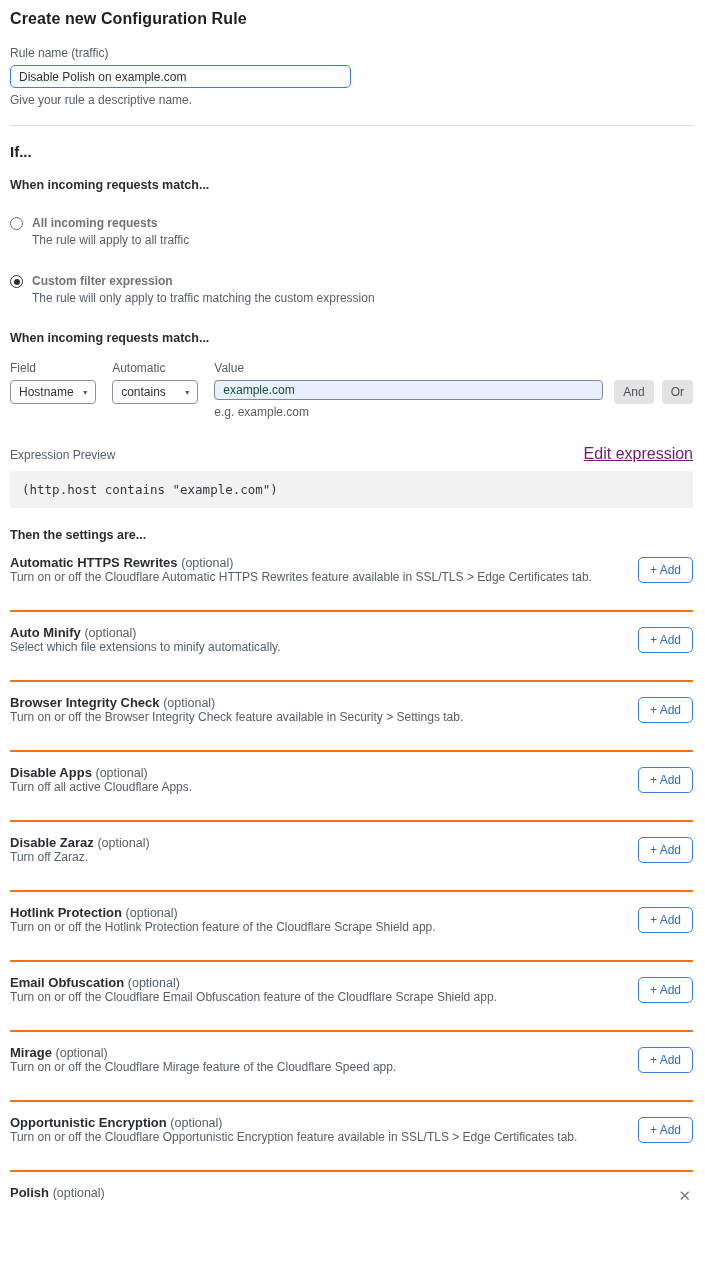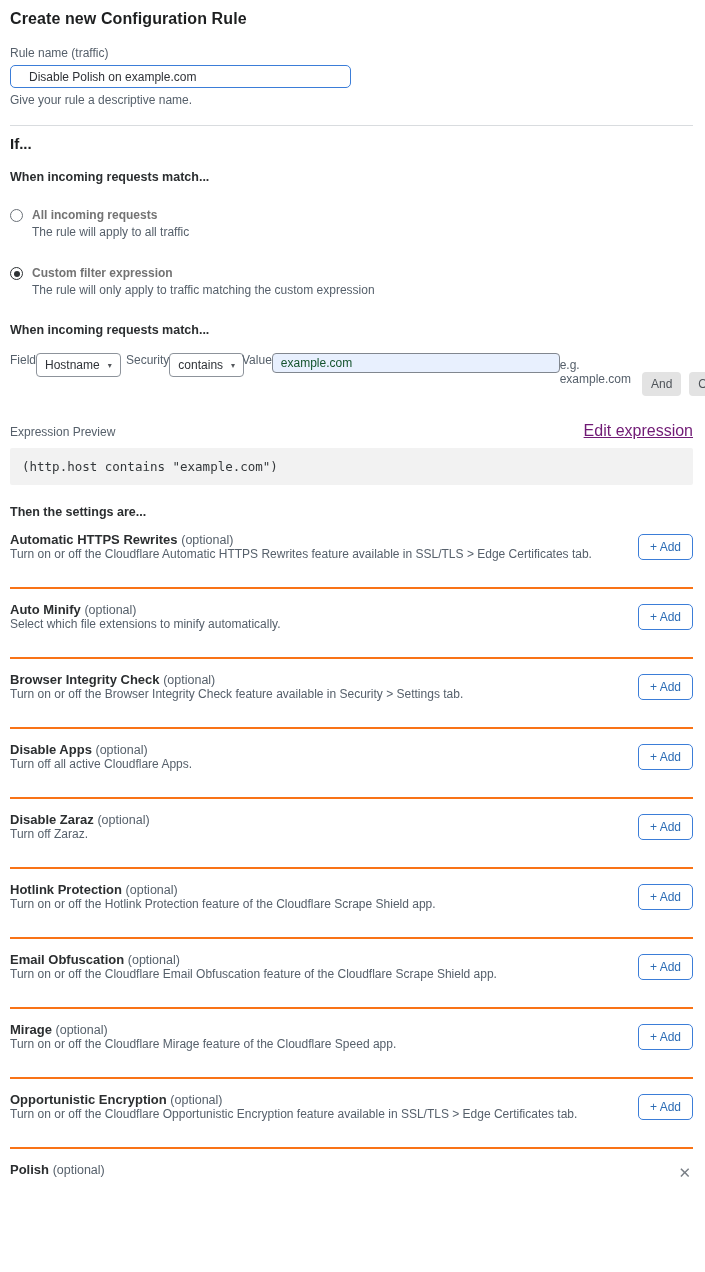--- a/index.html
+++ b/index.html
@@ -15,45 +15,45 @@
 
   .h1 { font-size: 16px; font-weight: bold; color: #1d1f20; letter-spacing: .1px; }
 
   .field-label { font-size: 12px; color: #56606b; margin-bottom: 5px; }
   .helper { font-size: 12px; color: #56606b; margin-top: 5px; }
 
   .rule-name-block { margin-top: 18px; }
   .rule-name-input {
     width: 341px; height: 23px;
     border: 1px solid #3b7dd8; border-radius: 5px;
-    padding: 0 18px; font-size: 12px; color: #2f3237;
+    padding: 0 8px; font-size: 12px; color: #2f3237;
     font-family: "Liberation Sans", sans-serif;
     outline: none; background: #fff;
   }
 
   .divider { border: none; border-top: 1px solid #d9dcdf; margin: 18px 0 0 0; }
 
-  .if-heading { font-size: 15px; font-weight: bold; margin-top: 9px; color: #1d1f20; }
+  .if-heading { font-size: 15px; font-weight: bold; margin-top: 17px; color: #1d1f20; }
   .sub-heading { font-size: 12.5px; font-weight: bold; margin-top: 18px; color: #2b2e30; }
 
   .radio-option { display: flex; margin-top: 24px; cursor: default; }
   .radio-option + .radio-option { margin-top: 27px; }
   .radio { width: 13px; height: 13px; border: 1px solid #6b7178; border-radius: 50%;
            margin-top: 1px; flex: 0 0 auto; position: relative; background: #fff; }
   .radio.checked { border-color: #2e3235; }
   .radio.checked::after {
     content: ""; position: absolute; left: 2.5px; top: 2.5px;
     width: 6px; height: 6px; border-radius: 50%; background: #2e3235;
   }
   .radio-texts { margin-left: 9px; }
   .radio-label { font-size: 12px; font-weight: bold; color: #737373; }
   .radio-desc { font-size: 12px; color: #56606b; margin-top: 3px; }
 
   .builder { display: flex; margin-top: 16px; align-items: flex-start; }
-  .builder-col { display: flex; flex-direction: row; }
+  .builder-col { display: flex; flex-direction: column; }
   .select-box {
     height: 24px; border: 1px solid #8d939b; border-radius: 4px; background: #fff;
     display: flex; align-items: center; justify-content: space-between;
     padding: 0 8px; font-size: 12px; color: #2f3237; cursor: pointer;
   }
   .select-caret { font-size: 8px; color: #55585c; margin-left: 8px; }
   .w-field { width: 100px; margin-right: 16px; }
   .w-operator { width: 100px; margin-right: 16px; }
   .value-col { width: 389px; }
   .value-input {
@@ -136,21 +136,21 @@
 
   <div class="builder">
     <div class="builder-col w-field">
       <div class="field-label">Field</div>
       <div class="select-box">
         <span>Hostname</span>
         <span class="select-caret">▾</span>
       </div>
     </div>
     <div class="builder-col w-operator">
-      <div class="field-label">Security</div>
+      <div class="field-label">Automatic</div>
       <div class="select-box">
         <span>contains</span>
         <span class="select-caret">▾</span>
       </div>
     </div>
     <div class="builder-col value-col">
       <div class="field-label">Value</div>
       <input class="value-input" type="text" value="example.com" style="">
       <div class="helper">e.g. example.com</div>
     </div>

